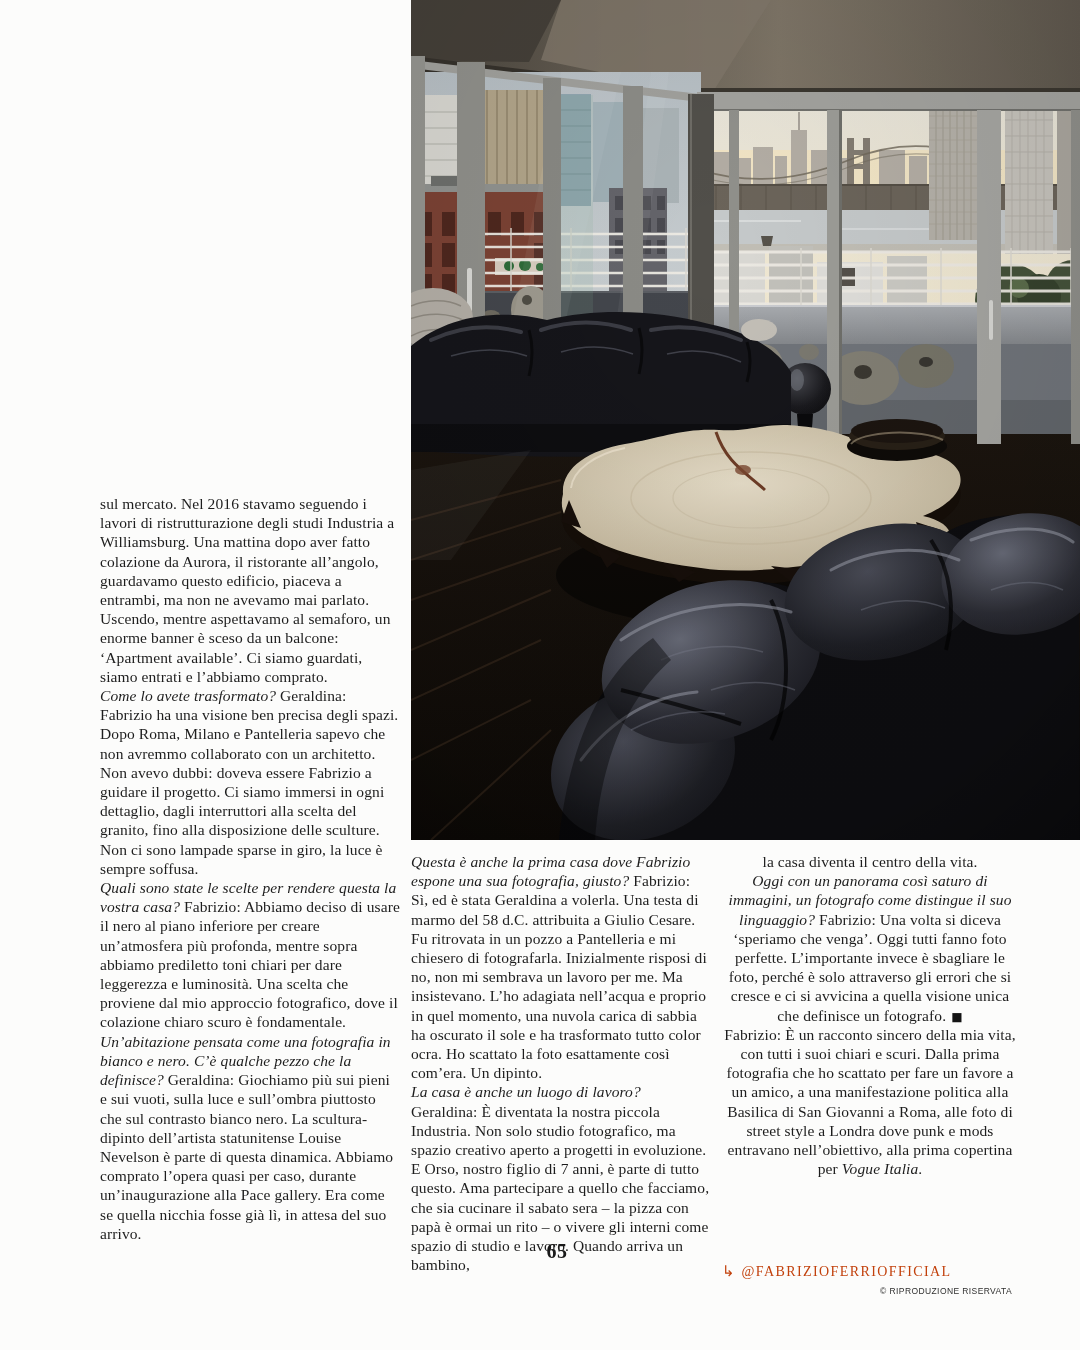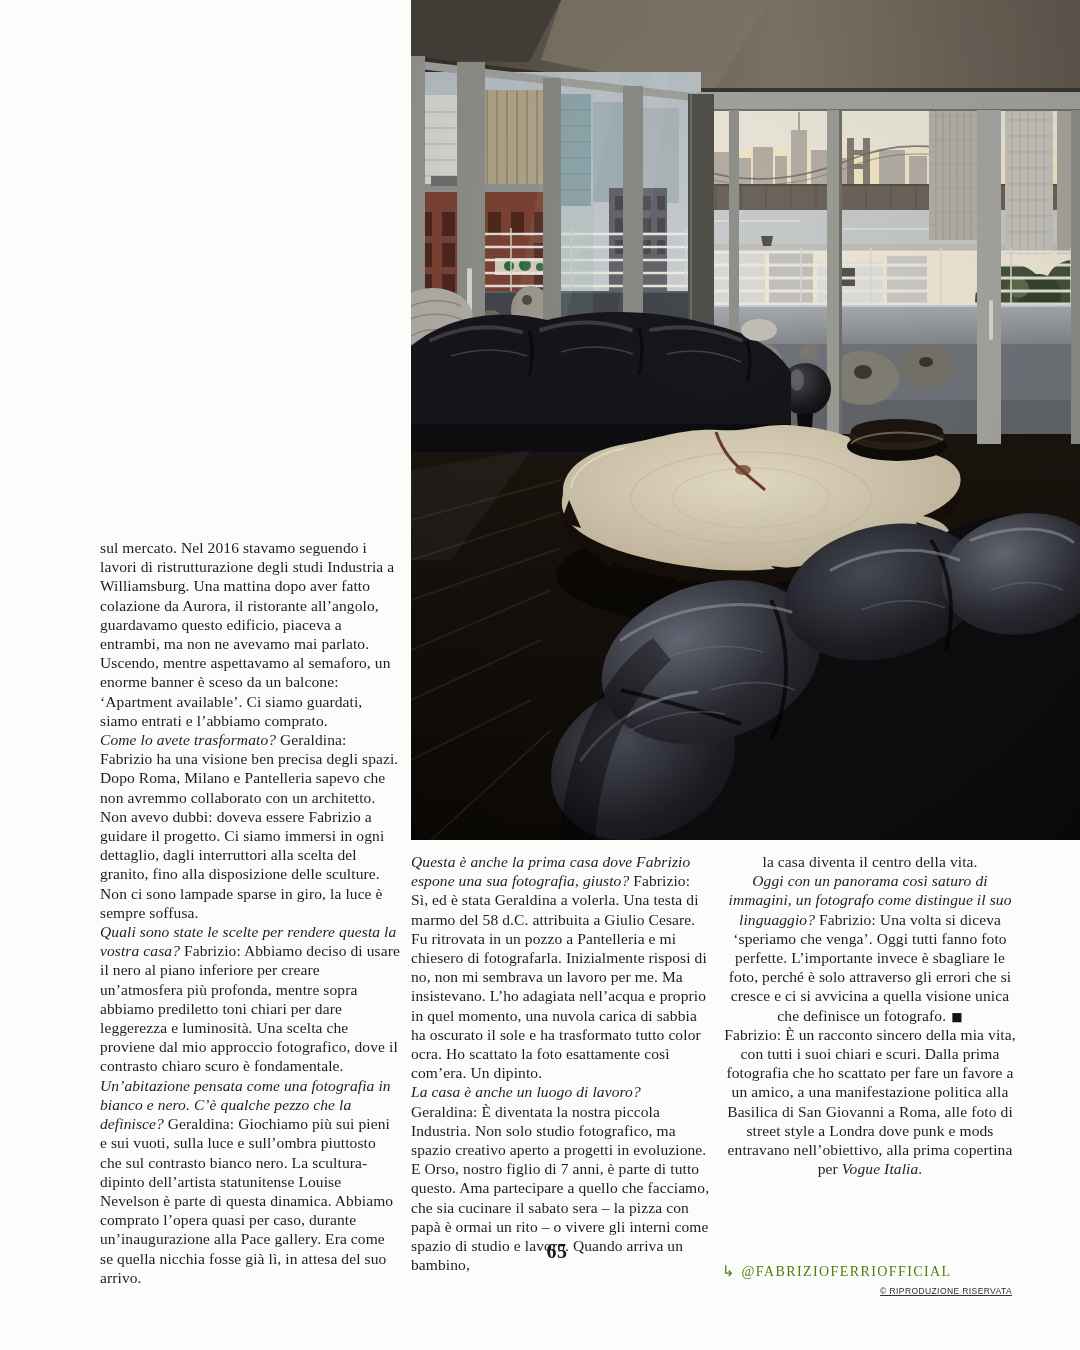--- a/index.html
+++ b/index.html
@@ -16,41 +16,41 @@
     overflow:hidden;background:#1a130d;
   }
   .photo svg{display:block;width:669px;height:840px;}
   .col{
     position:absolute;width:300px;
     font-size:15.5px;line-height:19.2px;
     text-align:left;letter-spacing:0.1px;
   }
   .col p{margin:0;padding:0;}
   .col i{font-style:italic;}
-  .col-left{left:100px;top:494px;margin-top:44px;}
+  .col-left{left:100px;top:494px;}
   .col-mid{left:411px;top:852px;}
   .col-right{left:722px;top:852px;width:296px;text-align:center;}
   .endmark{
     display:inline-block;margin-left:5px;
     font-size:12px;line-height:12px;color:#141414;
     font-family:"DejaVu Sans",sans-serif;
   }
   .handle-line{
     position:absolute;left:722px;top:1262px;
-    font-size:14px;letter-spacing:1.4px;color:#4d7c0f;
+    font-size:14px;letter-spacing:1.4px;color:#c2410c;
     font-family:"Liberation Serif","DejaVu Serif",serif;
   }
   .handle-line .arrow{
     font-family:"DejaVu Sans",sans-serif;
     font-size:15px;letter-spacing:0;margin-right:7px;
   }
   .copyright{
     position:absolute;right:68px;top:1286px;
     font-family:"Liberation Sans","DejaVu Sans",sans-serif;
-    font-size:8.5px;letter-spacing:0.4px;color:#2e2e2e;text-decoration:underline;
+    font-size:8.5px;letter-spacing:0.4px;color:#2e2e2e;
   }
   .folio{
     position:absolute;left:100px;top:1240px;width:914px;
     text-align:center;
     font-family:Liberation Serif, serif;
     font-weight:bold;font-size:20px;color:#1a1a1a;letter-spacing:0.5px;
   }
 </style>
 </head>
 <body>
@@ -491,21 +491,21 @@
         <path d="M148,840 C158,742 192,672 242,638 L260,660 C215,700 190,760 184,840 Z" fill="#000000" opacity="0.4"></path>
       </g>
 
       <rect x="0" y="0" width="669" height="840" fill="url(#vignG)"></rect>
     </svg>
   </figure>
 
   <section class="col col-left">
       <p><span>sul mercato. Nel 2016 stavamo seguendo i lavori di ristrutturazione degli studi Industria a Williamsburg. Una mattina dopo aver fatto colazione da Aurora, il ristorante all’angolo, guardavamo questo edificio, piaceva a entrambi, ma non ne avevamo mai parlato. Uscendo, mentre aspettavamo al semaforo, un enorme banner è sceso da un balcone: ‘Apartment available’. Ci siamo guardati, siamo entrati e l’abbiamo comprato.</span></p>
       <p><i>Come lo avete trasformato? </i><span>Geraldina: Fabrizio ha una visione ben precisa degli spazi. Dopo Roma, Milano e Pantelleria sapevo che non avremmo collaborato con un architetto. Non avevo dubbi: doveva essere Fabrizio a guidare il progetto. Ci siamo immersi in ogni dettaglio, dagli interruttori alla scelta del granito, fino alla disposizione delle sculture. Non ci sono lampade sparse in giro, la luce è sempre soffusa.</span></p>
-      <p><i>Quali sono state le scelte per rendere questa la vostra casa? </i><span>Fabrizio: Abbiamo deciso di usare il nero al piano inferiore per creare un’atmosfera più profonda, mentre sopra abbiamo prediletto toni chiari per dare leggerezza e luminosità. Una scelta che proviene dal mio approccio fotografico, dove il contrasto chiaro scuro è fondamentale.</span></p>
+      <p><i>Quali sono state le scelte per rendere questa la vostra casa? </i><span>Fabrizio: Abbiamo deciso di usare il nero al piano inferiore per creare un’atmosfera più profonda, mentre sopra abbiamo prediletto toni chiari per dare leggerezza e luminosità. Una scelta che proviene dal mio approccio fotografico, dove il colazione chiaro scuro è fondamentale.</span></p>
       <p><i>Un’abitazione pensata come una fotografia in bianco e nero. C’è qualche pezzo che la definisce? </i><span>Geraldina: Giochiamo più sui pieni e sui vuoti, sulla luce e sull’ombra piuttosto che sul contrasto bianco nero. La scultura-dipinto dell’artista statunitense Louise Nevelson è parte di questa dinamica. Abbiamo comprato l’opera quasi per caso, durante un’inaugurazione alla Pace gallery. Era come se quella nicchia fosse già lì, in attesa del suo arrivo.</span></p>
     </section>
   <section class="col col-mid">
       <p><i>Questa è anche la prima casa dove Fabrizio espone una sua fotografia, giusto? </i><span>Fabrizio: Sì, ed è stata Geraldina a volerla. Una testa di marmo del 58 d.C. attribuita a Giulio Cesare. Fu ritrovata in un pozzo a Pantelleria e mi chiesero di fotografarla. Inizialmente risposi di no, non mi sembrava un lavoro per me. Ma insistevano. L’ho adagiata nell’acqua e proprio in quel momento, una nuvola carica di sabbia ha oscurato il sole e ha trasformato tutto color ocra. Ho scattato la foto esattamente così com’era. Un dipinto.</span></p>
       <p><i>La casa è anche un luogo di lavoro? </i><span>Geraldina: È diventata la nostra piccola Industria. Non solo studio fotografico, ma spazio creativo aperto a progetti in evoluzione. E Orso, nostro figlio di 7 anni, è parte di tutto questo. Ama partecipare a quello che facciamo, che sia cucinare il sabato sera – la pizza con papà è ormai un rito – o vivere gli interni come spazio di studio e lavoro. Quando arriva un bambino,</span></p>
     </section>
   <section class="col col-right">
       <p><span>la casa diventa il centro della vita.</span></p>
       <p><i>Oggi con un panorama così saturo di immagini, un fotografo come distingue il suo linguaggio? </i><span>Fabrizio: Una volta si diceva ‘speriamo che venga’. Oggi tutti fanno foto perfette. L’importante invece è sbagliare le foto, perché è solo attraverso gli errori che si cresce e ci si avvicina a quella visione unica che definisce un fotografo.</span><span class="endmark">■</span></p>
       <p><span>Fabrizio: È un racconto sincero della mia vita, con tutti i suoi chiari e scuri. Dalla prima fotografia che ho scattato per fare un favore a un amico, a una manifestazione politica alla Basilica di San Giovanni a Roma, alle foto di street style a Londra dove punk e mods entravano nell’obiettivo, alla prima copertina per </span><i>Vogue Italia</i><span>.</span></p>

